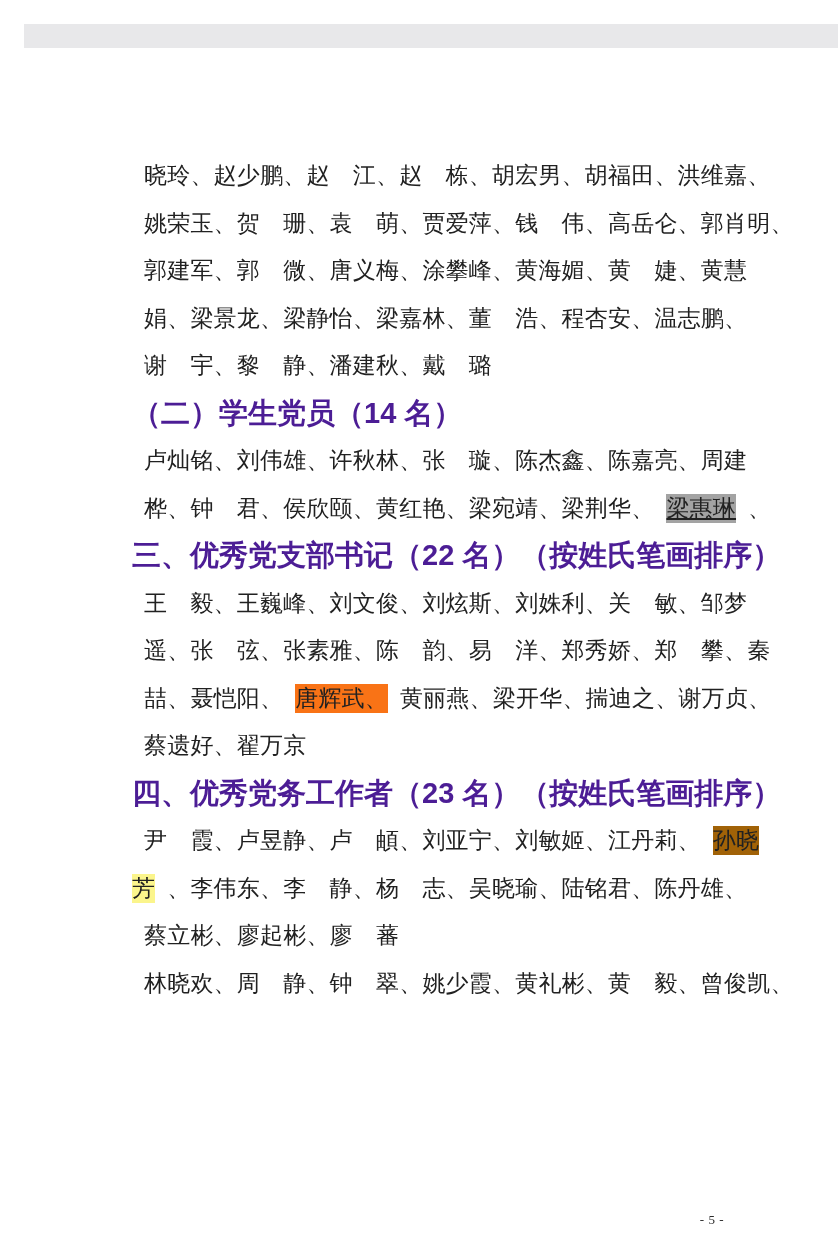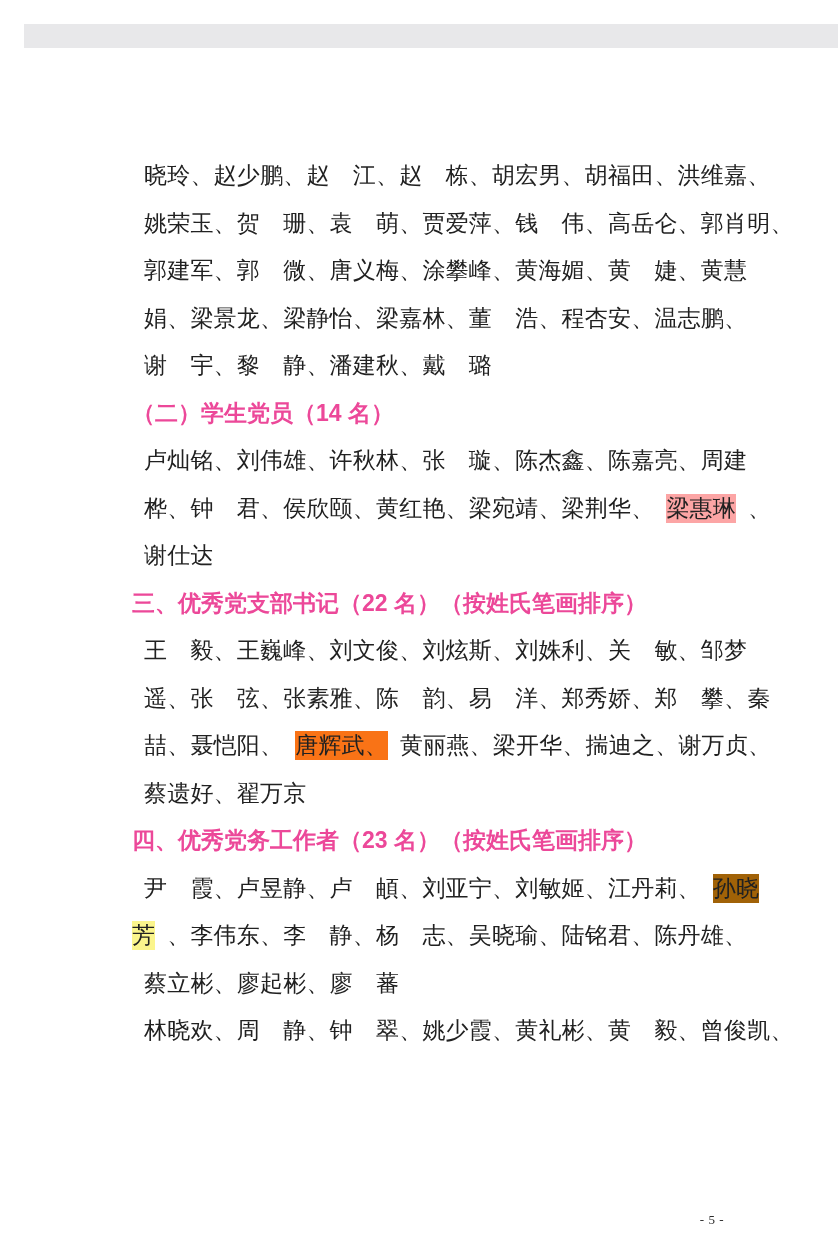--- a/index.html
+++ b/index.html
@@ -32,23 +32,23 @@
     letter-spacing: 0.2px;
     white-space: nowrap;
   }
   .text-line.no-fill {
     text-align: left;
     text-align-last: left;
   }
   .heading-line {
     height: 47.5px;
     line-height: 47.5px;
-    font-size: 23px;
+    font-size: 29px;
     font-weight: 700;
-    color: #ec4899;
+    color: #4c1d95;
     font-family: "Liberation Sans", "DejaVu Sans", sans-serif;
     text-align: left;
     text-align-last: left;
     white-space: nowrap;
   }
   .hl { padding: 2px 0; }
 
   .footer {
     position: absolute;
     left: 84px; top: 1176px;
@@ -67,22 +67,21 @@
 
   <div class="page">
     <div class="content">
         <div class="text-line"><span>晓玲、赵少鹏、赵　江、赵　栋、胡宏男、胡福田、洪维嘉、</span></div>
         <div class="text-line"><span>姚荣玉、贺　珊、袁　萌、贾爱萍、钱　伟、高岳仑、郭肖明、</span></div>
         <div class="text-line"><span>郭建军、郭　微、唐义梅、涂攀峰、黄海媚、黄　婕、黄慧</span></div>
         <div class="text-line"><span>娟、梁景龙、梁静怡、梁嘉林、董　浩、程杏安、温志鹏、</span></div>
         <div class="text-line no-fill"><span>谢　宇、黎　静、潘建秋、戴　璐</span></div>
         <div class="heading-line">（二）学生党员（14 名）</div>
         <div class="text-line"><span>卢灿铭、刘伟雄、许秋林、张　璇、陈杰鑫、陈嘉亮、周建</span></div>
-        <div class="text-line"><span>桦、钟　君、侯欣颐、黄红艳、梁宛靖、梁荆华、</span><span class="hl" style="background: #fca5a5;">梁惠琳</span><span>、</span></div>
-        <div class="text-line no-fill"><span>谢仕达</span></div>
+        <div class="text-line"><span>桦、钟　君、侯欣颐、黄红艳、梁宛靖、梁荆华、</span><span class="hl" style="background: #a3a3a3; text-decoration: underline;">梁惠琳</span><span>、</span></div>
         <div class="heading-line">三、优秀党支部书记（22 名）（按姓氏笔画排序）</div>
         <div class="text-line"><span>王　毅、王巍峰、刘文俊、刘炫斯、刘姝利、关　敏、邹梦</span></div>
         <div class="text-line"><span>遥、张　弦、张素雅、陈　韵、易　洋、郑秀娇、郑　攀、秦</span></div>
         <div class="text-line"><span>喆、聂恺阳、</span><span class="hl" style="background: #f97316;">唐辉武、</span><span>黄丽燕、梁开华、揣迪之、谢万贞、</span></div>
         <div class="text-line no-fill"><span>蔡遗好、翟万京</span></div>
         <div class="heading-line">四、优秀党务工作者（23 名）（按姓氏笔画排序）</div>
         <div class="text-line"><span>尹　霞、卢昱静、卢　頔、刘亚宁、刘敏姬、江丹莉、</span><span class="hl" style="background: #a16207;">孙晓</span></div>
         <div class="text-line"><span class="hl" style="background: rgb(251, 245, 140);">芳</span><span>、李伟东、李　静、杨　志、吴晓瑜、陆铭君、陈丹雄、</span></div>
         <div class="text-line no-fill"><span>蔡立彬、廖起彬、廖　蕃</span></div>
         <div class="text-line"><span>林晓欢、周　静、钟　翠、姚少霞、黄礼彬、黄　毅、曾俊凯、</span></div>

